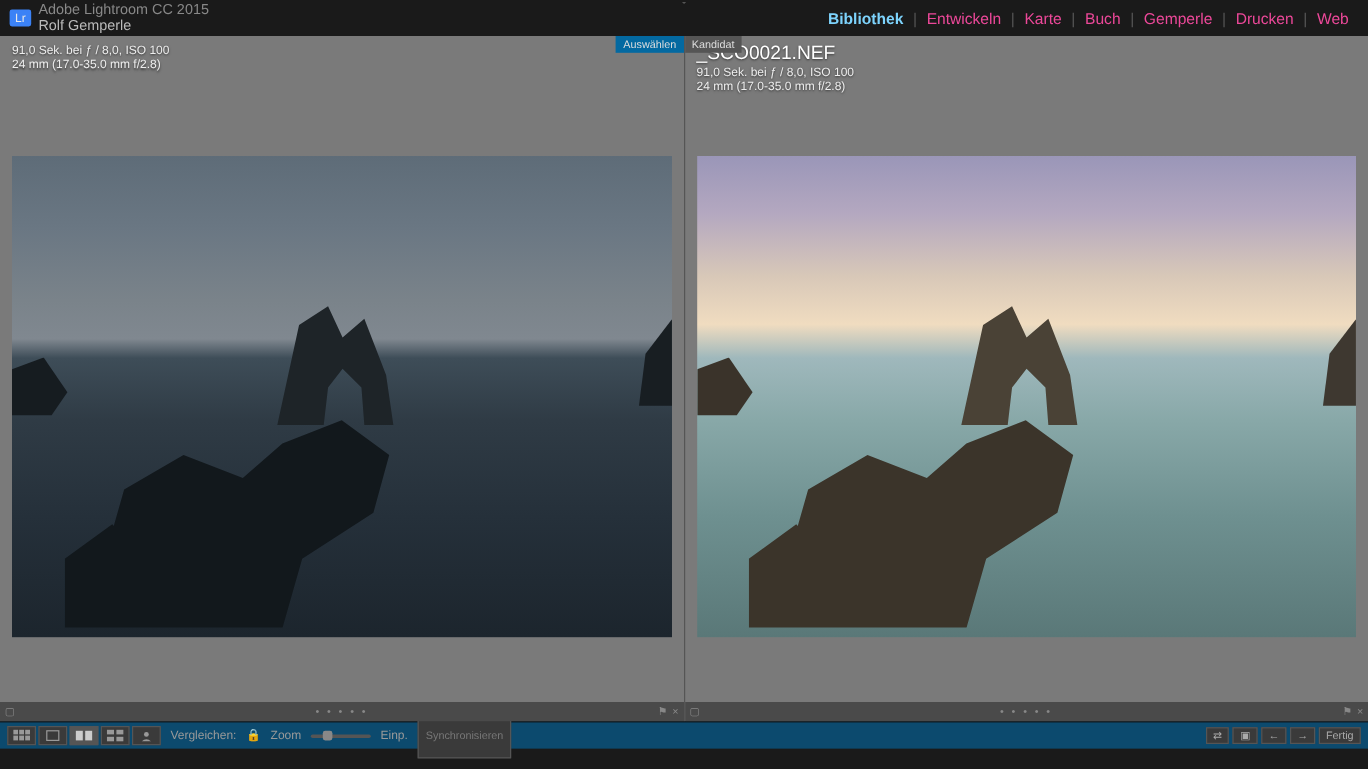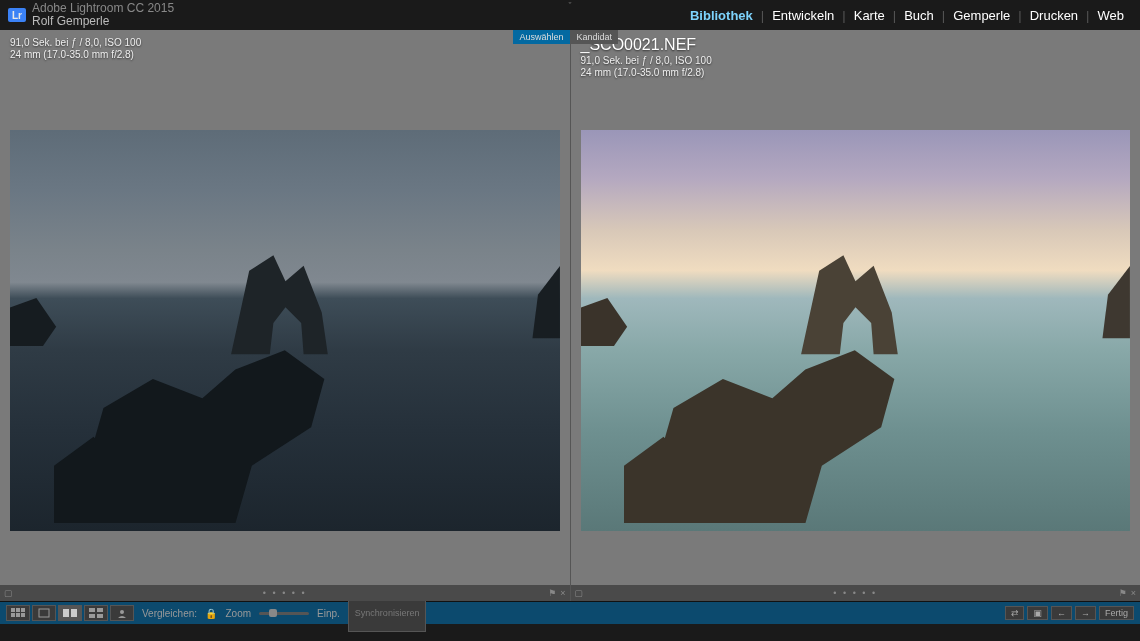--- a/index.html
+++ b/index.html
@@ -1,24 +1,24 @@
 <!DOCTYPE html>
 <html><head>
 <meta charset="utf-8">
 <style>
   html,body{margin:0;padding:0;width:1140px;height:641px;background:#1a1a1a;font-family:"Helvetica Neue",Arial,sans-serif;color:#ccc;overflow:hidden;font-size:11px}
   .topbar{height:30px;background:#1a1a1a;display:flex;align-items:center;justify-content:space-between;padding:0 8px;position:relative}
   .logo-block{display:flex;align-items:center;gap:6px}
-  .lr-logo{width:18px;height:14px;background:#3b82f6;border-radius:2px;display:flex;align-items:center;justify-content:center;font-weight:bold;font-size:10px;color:#e8e8e8}
+  .lr-logo{width:18px;height:14px;background:#3b82f6;border-radius:2px;display:flex;align-items:center;justify-content:center;font-weight:normal;font-size:10px;color:#e8e8e8}
   .logo-text{font-size:12px;line-height:1.1;color:#888}
   .logo-text .user{color:#bbb}
   .collapse-handle{position:absolute;left:50%;top:0;transform:translateX(-50%);width:30px;height:6px;cursor:pointer}
   .collapse-handle::before{content:"▼";font-size:6px;color:#555;display:block;text-align:center;transform:scaleY(0.5)}
   .modules{display:flex;align-items:center;gap:0;font-size:13px}
-  .modules span{color:#ffffff;padding:0 8px;cursor:pointer}
+  .modules span{color:#ec4899;padding:0 8px;cursor:pointer}
   .modules span.active{color:#7dd3fc;font-weight:bold}
   .modules .sep{color:#555;padding:0}
   .compare-wrap{display:flex;height:calc(641px - 30px - 22px - 18px);background:#7a7a7a}
   .panel{flex:1;display:flex;flex-direction:column;position:relative}
   .panel+.panel{border-left:1px solid #555}
   .panel-head{position:absolute;top:6px;left:10px;z-index:2;text-shadow:0 1px 2px rgba(0,0,0,.6)}
   .panel-head .fname{font-size:16px;color:#fff;font-weight:500}
   .panel-head .meta{font-size:10px;color:#eee;margin-top:1px}
   .tag{position:absolute;top:0;font-size:9px;padding:2px 6px;color:#ddd;z-index:3}
   .tag.select{right:0;background:#0369a1}

